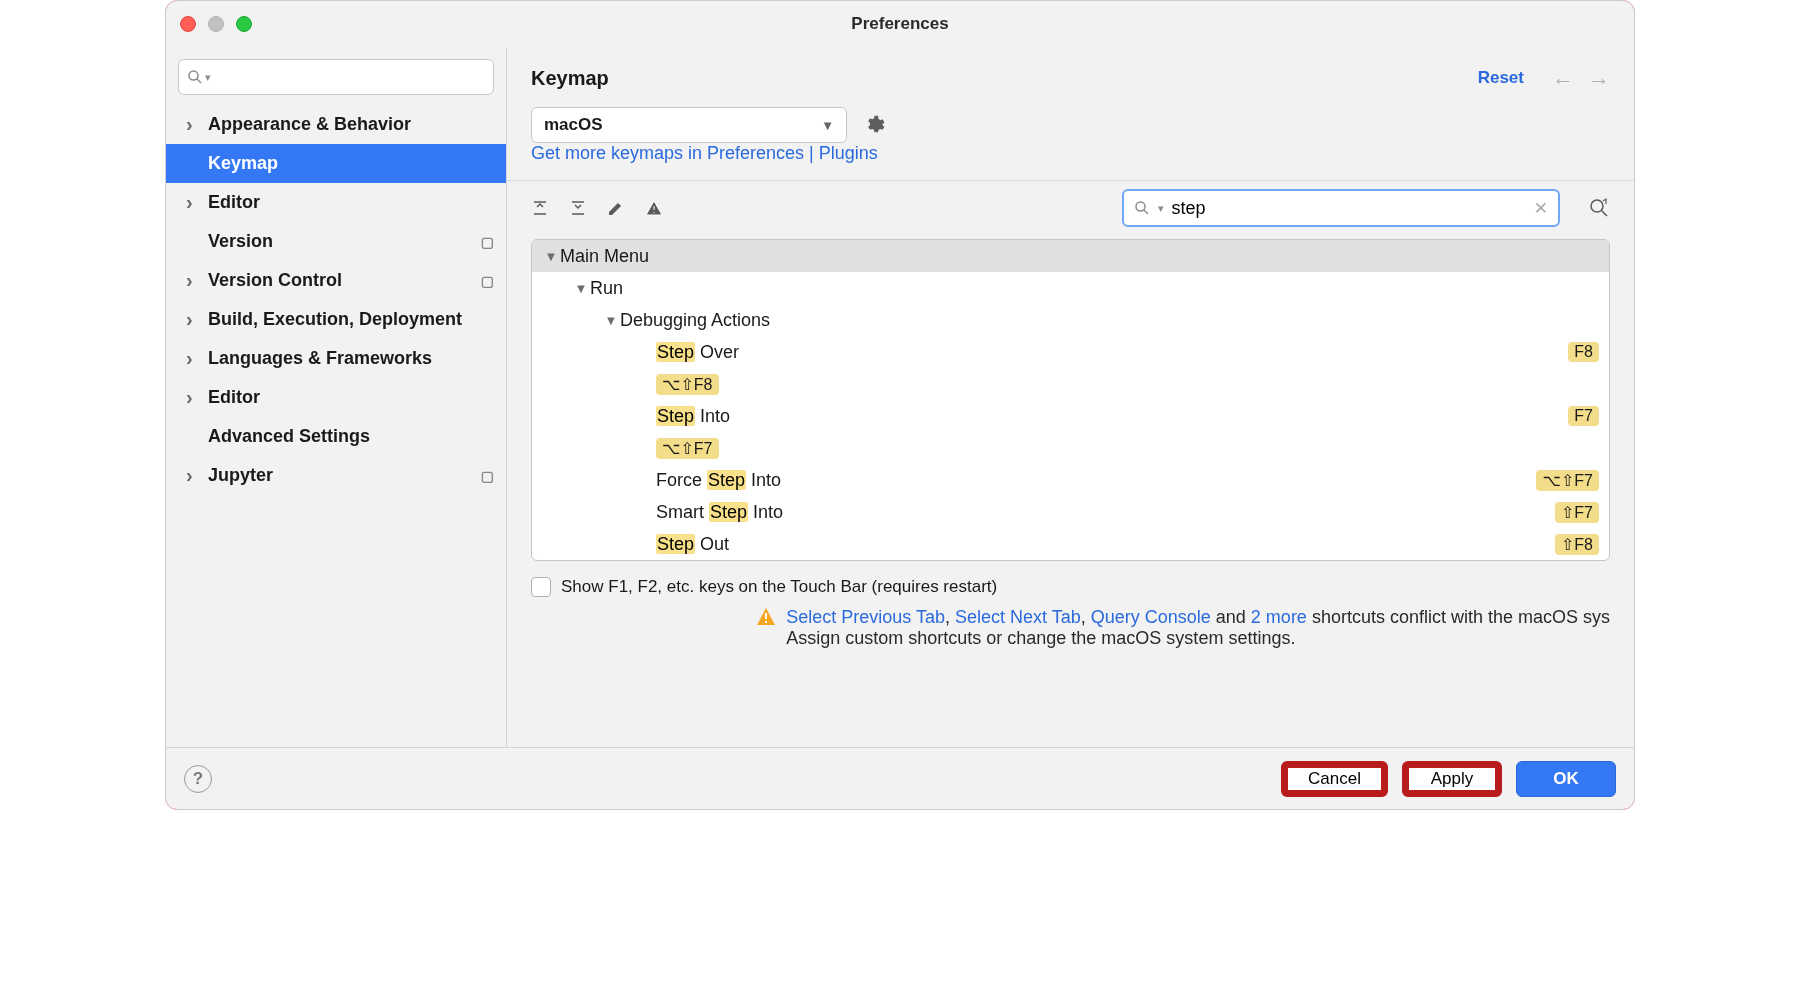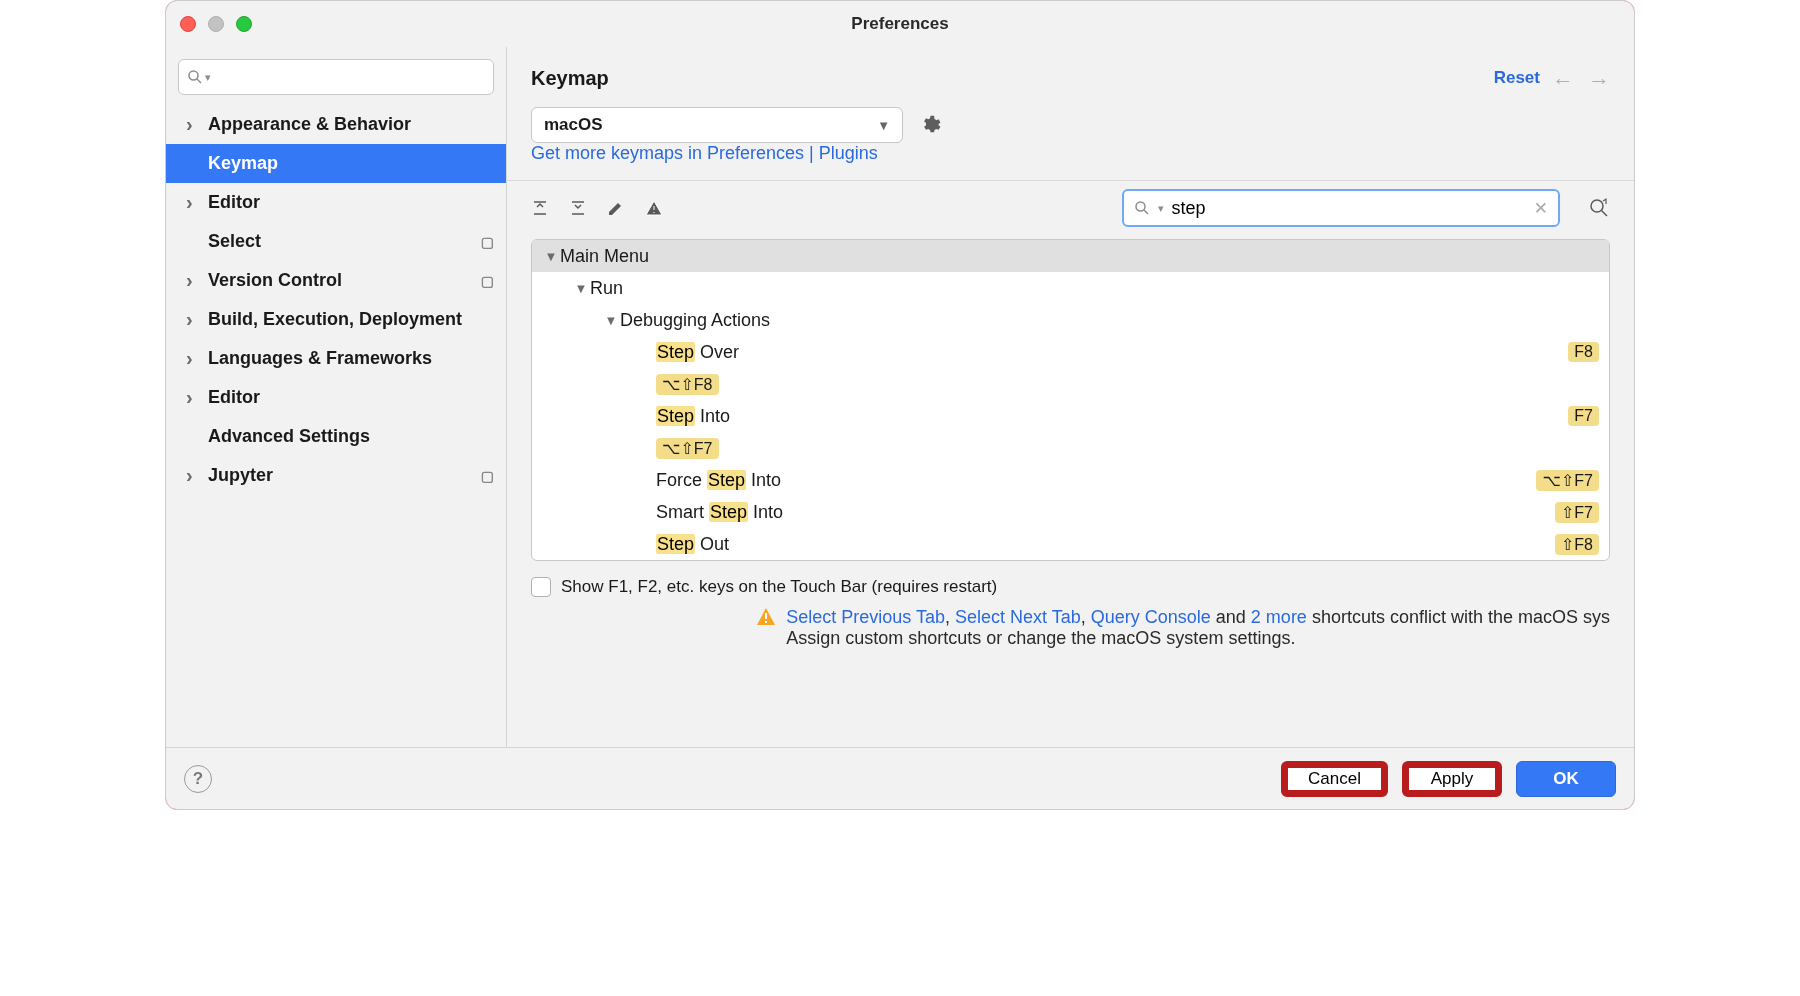--- a/index.html
+++ b/index.html
@@ -75,28 +75,28 @@
 .side-item.indent .chev { visibility: hidden; }
 .side-item.selected { background: #3478f6; color: #fff; }
 .side-item.selected .chev { color: #fff; }
 .main {
   flex: 1; display: flex; flex-direction: column; background: #f2f2f2; min-width: 0;
 }
 .main-header {
   display: flex; align-items: center; padding: 18px 24px 16px 24px;
 }
 .main-header h1 { font-size: 20px; font-weight: 700; flex: 1; }
-.reset-link { color: #2a6ade; font-weight: 600; cursor: pointer; margin-right: 12px; }
+.reset-link { color: #2a6ade; font-weight: 600; cursor: pointer; margin-right: 28px; }
 .nav-arrows { display: flex; gap: 14px; color: #b0b0b0; }
 .nav-arrows span { font-size: 22px; cursor: default; }
 .keymap-top { padding: 0 24px 16px 24px; }
 .keymap-row { display: flex; align-items: center; gap: 16px; }
 .keymap-select {
   background: #fff; border: 1px solid #c7c7c7; border-radius: 6px;
-  height: 36px; width: 372px; display: flex; align-items: center;
+  height: 36px; width: 316px; display: flex; align-items: center;
   padding: 0 12px; font-size: 17px; font-weight: 600;
 }
 .keymap-select .sel-label { flex: 1; }
 .keymap-select .sel-chev { color: #666; font-size: 13px; }
 .gear-icon { color: #5e5e5e; cursor: pointer; }
 .more-link { color: #2a6ade; font-size: 18px; display: inline-block; cursor: pointer; }
 .toolbar {
   display: flex; align-items: center; padding: 8px 24px;
   border-top: 1px solid #d9d9d9;
   gap: 16px;
@@ -202,21 +202,21 @@
           <div class="side-item indent selected">
             <span class="chev"></span>
             <span class="label">Keymap</span>
           </div>
           <div class="side-item">
             <span class="chev" style="font-size: 20px;">›</span>
             <span class="label">Editor</span>
           </div>
           <div class="side-item indent">
             <span class="chev"></span>
-            <span class="label">Select</span>
+            <span class="label">Version</span>
             <span class="proj-icon">▢</span>
           </div>
           <div class="side-item">
             <span class="chev" style="font-size: 20px;">›</span>
             <span class="label">Version Control</span>
             <span class="proj-icon">▢</span>
           </div>
           <div class="side-item">
             <span class="chev" style="font-size: 20px;">›</span>
             <span class="label">Build, Execution, Deployment</span>

